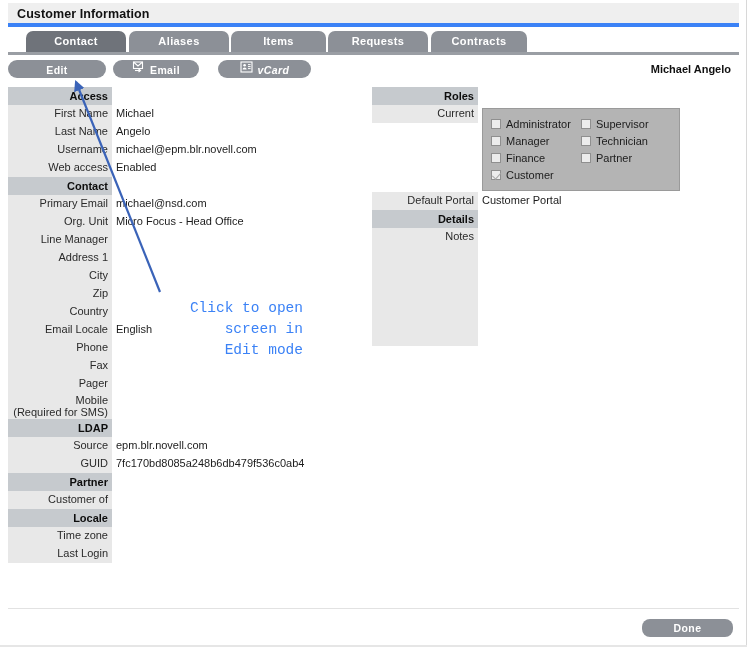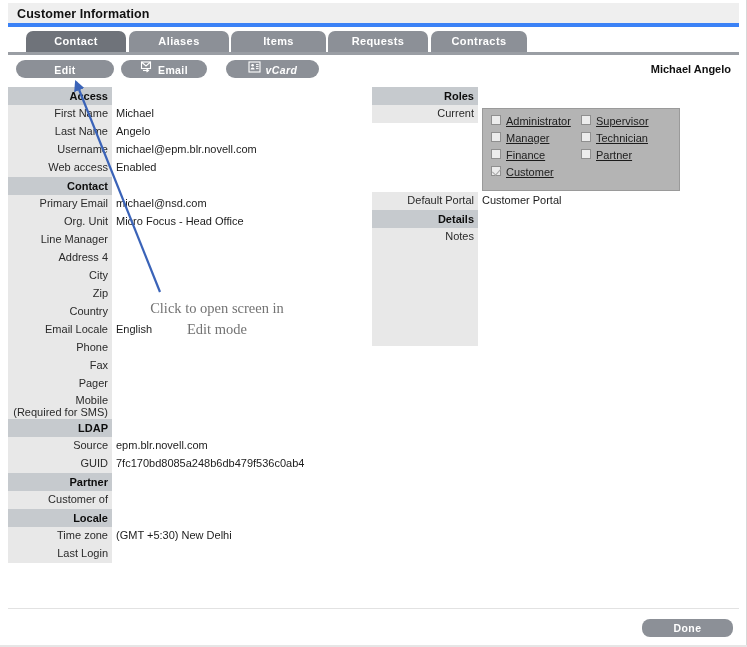--- a/index.html
+++ b/index.html
@@ -82,21 +82,20 @@
     background: #8c9097;
     border-radius: 9px;
     color: #ffffff;
     font-size: 10.5px;
     font-weight: bold;
     text-align: center;
     line-height: 18px;
     letter-spacing: 0.4px;
     cursor: pointer;
     box-sizing: border-box;
-    margin-left: 8px;
   }
   .btn .lbl { display: inline-block; vertical-align: middle; }
   .btn .ico {
     display: inline-block;
     vertical-align: middle;
     margin-right: 5px;
     position: relative;
     top: -1px;
   }
   .record-name {
@@ -166,24 +165,23 @@
     padding: 6px 8px 7px 8px;
     box-sizing: border-box;
     margin-top: 1px;
   }
   .roles-grid {
     display: flex;
   }
   .roles-col { width: 98px; }
   .cbrow {
     display: flex;
-    align-items: flex-start;
+    align-items: center;
     height: 17px;
     cursor: pointer;
-    text-decoration: underline;
   }
   .cbox {
     width: 10px; height: 10px;
     background: #ececec;
     border: 1px solid #8f8f8f;
     box-sizing: border-box;
     margin-right: 5px;
     position: relative;
     flex: 0 0 10px;
   }
@@ -238,25 +236,25 @@
   .annot-svg {
     position: absolute;
     left: 0; top: 0;
     width: 747px; height: 647px;
     pointer-events: none;
   }
   .annot-text {
     position: absolute;
     left: 131px; top: 298px;
     width: 172px;
-    text-align: center;
+    text-align: right;
     font-size: 14.5px;
-    color: #737373;
+    color: #3b82f6;
     line-height: 21px;
-    font-family: Liberation Serif, serif;
+    font-family: Liberation Mono, monospace;
   }
 </style>
 </head>
 <body>
 
 <div class="page">
 
   <div class="titlebar">
     <div class="title">Customer Information</div>
   </div>
@@ -320,21 +318,21 @@
       </div>
       <div class="row">
         <div class="lblcell">Org. Unit</div>
         <div class="valcell">Micro Focus - Head Office</div>
       </div>
       <div class="row">
         <div class="lblcell">Line Manager</div>
         <div class="valcell"></div>
       </div>
       <div class="row">
-        <div class="lblcell">Address 4</div>
+        <div class="lblcell">Address 1</div>
         <div class="valcell"></div>
       </div>
       <div class="row">
         <div class="lblcell">City</div>
         <div class="valcell"></div>
       </div>
       <div class="row">
         <div class="lblcell">Zip</div>
         <div class="valcell"></div>
       </div>
@@ -384,21 +382,20 @@
       <div class="row">
         <div class="lblcell">Customer of</div>
         <div class="valcell"></div>
       </div>
       <div class="row section">
         <div class="lblcell">Locale</div>
         <div class="valcell"></div>
       </div>
       <div class="row">
         <div class="lblcell">Time zone</div>
-        <div class="valcell">(GMT +5:30) New Delhi</div>
       </div>
       <div class="row">
         <div class="lblcell">Last Login</div>
         <div class="valcell"></div>
       </div>
     </div>
 
   <div class="col-right">
 
     <div class="row section">

